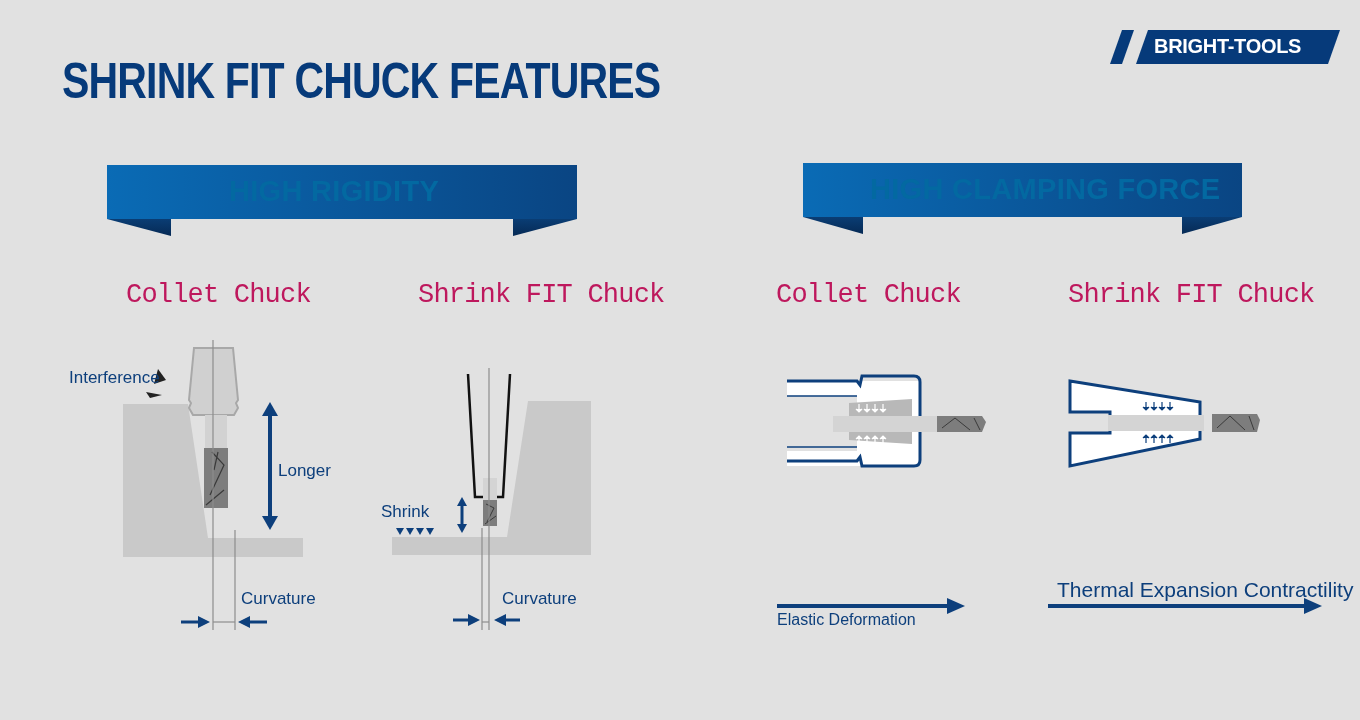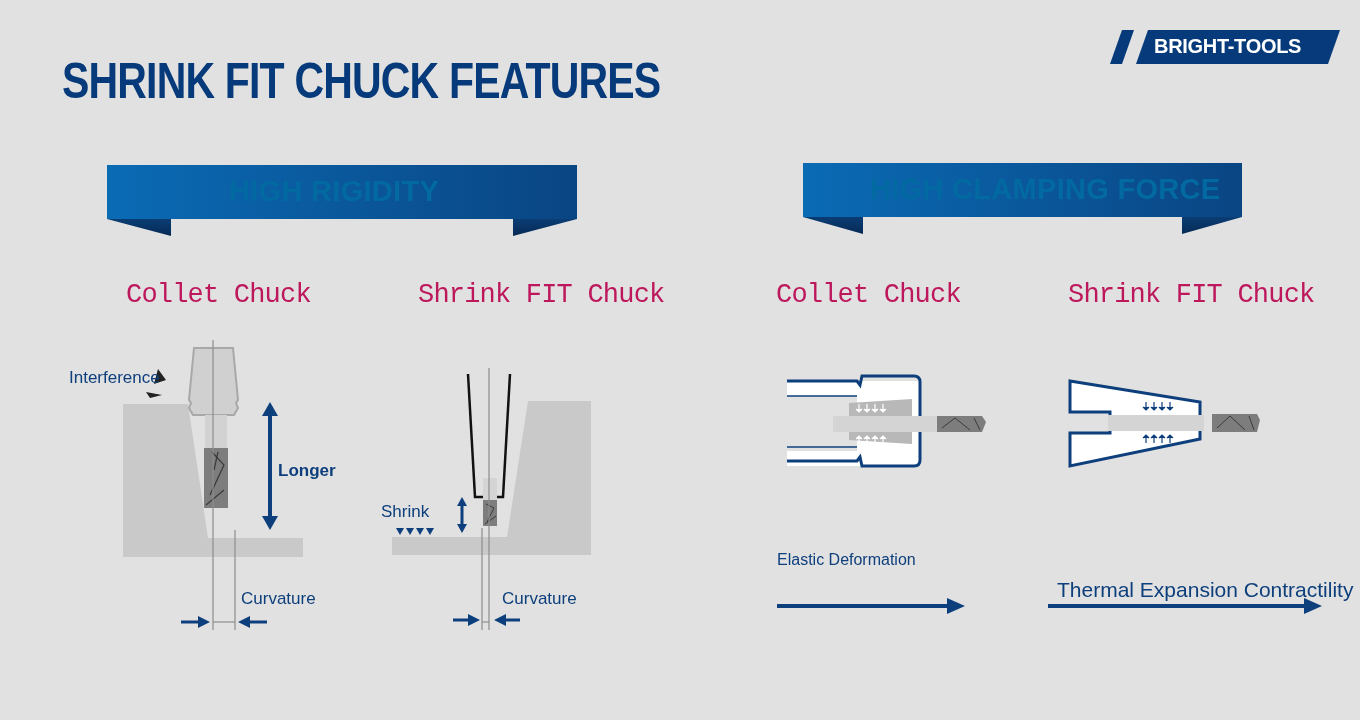--- a/index.html
+++ b/index.html
@@ -164,20 +164,20 @@
 
 <div class="banner-text" style="left:229px;top:175px;">HIGH RIGIDITY</div>
 <div class="banner-text" style="left:849px;top:173px;margin-left:21px;">HIGH CLAMPING FORCE</div>
 
 <div class="abs sub" style="left:126px;top:280px;">Collet Chuck</div>
 <div class="abs sub" style="left:418px;top:280px;">Shrink FIT Chuck</div>
 <div class="abs sub" style="left:776px;top:280px;">Collet Chuck</div>
 <div class="abs sub" style="left:1068px;top:280px;">Shrink FIT Chuck</div>
 
 <div class="abs lbl" style="left:51px;top:368px;margin-left:18px;">Interference</div>
-<div class="abs lbl" style="left:278px;top:461px;font-weight:bold;">Longer</div>
+<div class="abs lbl" style="left:278px;top:461px;">Longer</div>
 <div class="abs lbl" style="left:241px;top:589px;">Curvature</div>
 
 <div class="abs lbl" style="left:381px;top:502px;">Shrink</div>
 <div class="abs lbl" style="left:502px;top:589px;">Curvature</div>
 
-<div class="abs lbl" style="left:777px;top:551px;font-size:16px;">Elastic Deformation</div>
+<div class="abs lbl" style="left:777px;top:611px;font-size:16px;">Elastic Deformation</div>
 <div class="abs lbl" style="left:1057px;top:578px;font-size:21px;">Thermal Expansion Contractility</div>
 
 </body></html>

